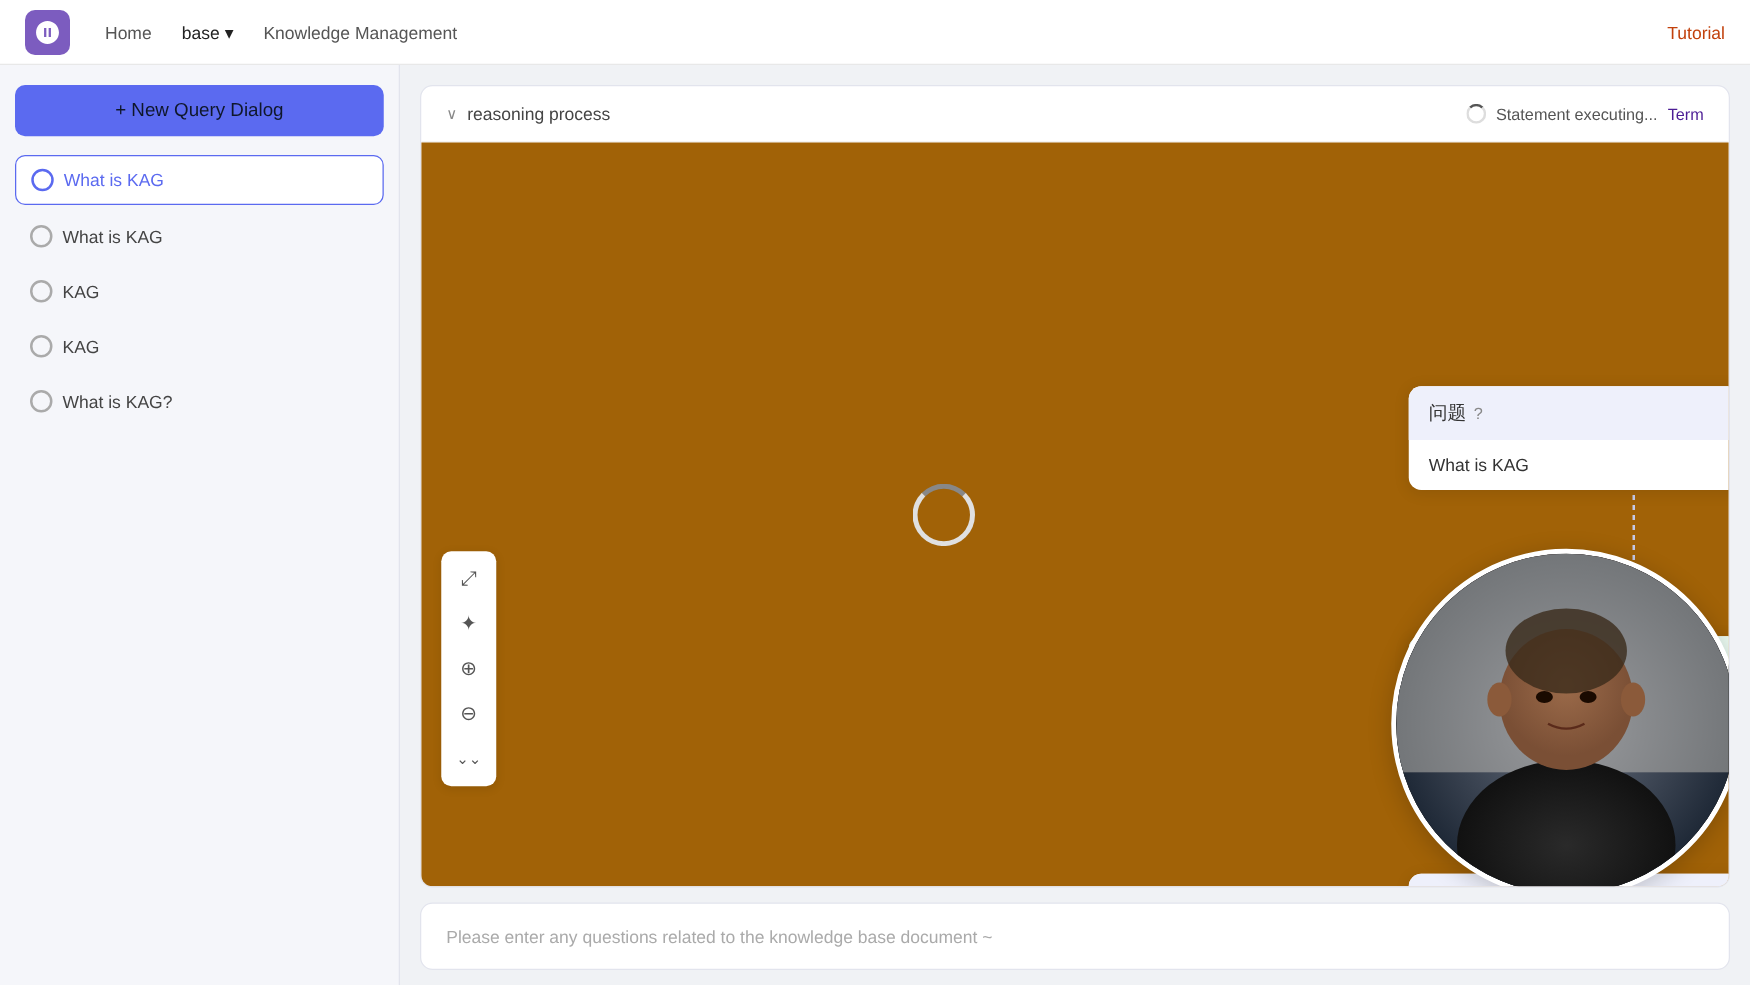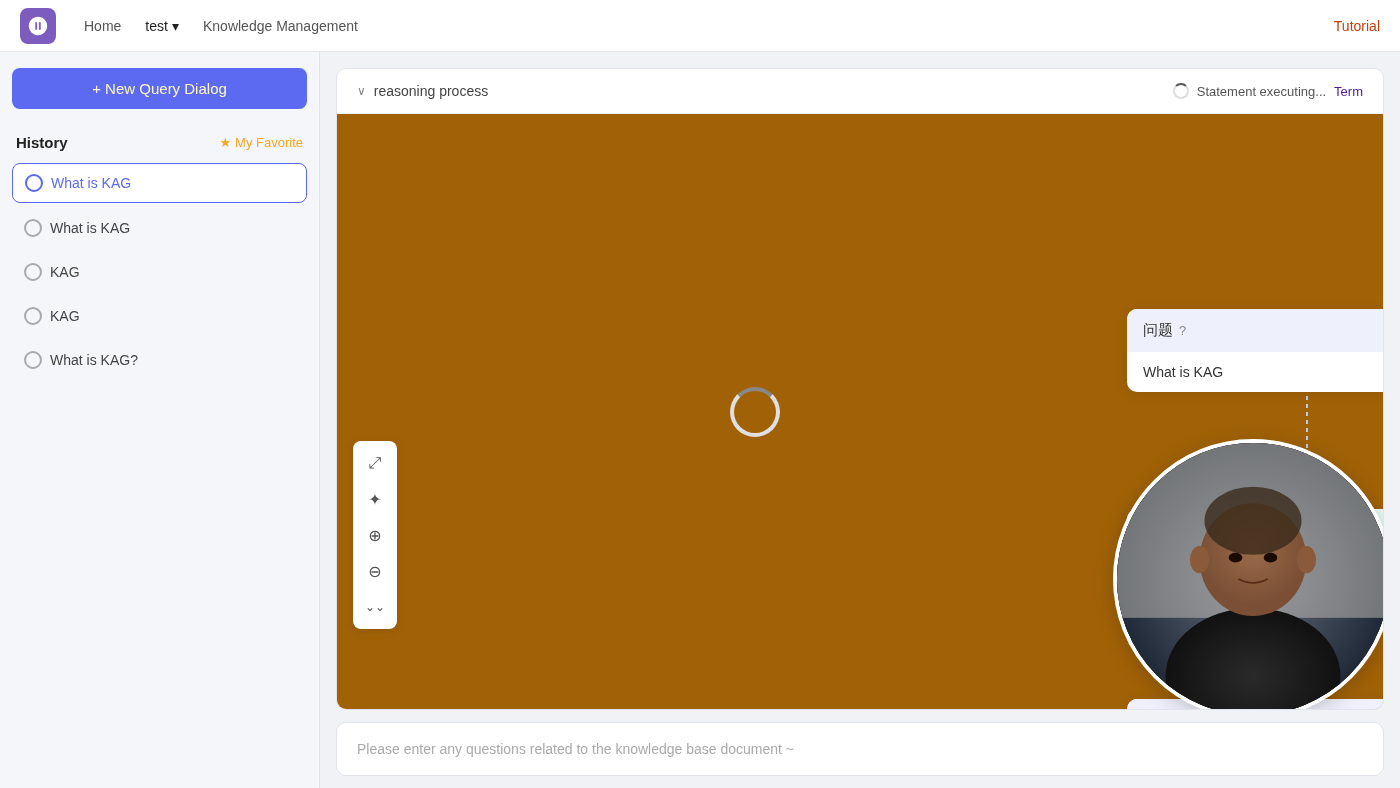--- a/index.html
+++ b/index.html
@@ -29,24 +29,24 @@
 
     
     .main-layout { display: flex; flex: 1; overflow: hidden; }
 
     
     .sidebar {
       width: 320px; background: #f5f6fa; border-right: 1px solid #e2e4ed;
       display: flex; flex-direction: column; padding: 16px 12px; flex-shrink: 0;
     }
     .new-query-btn {
-      background: #5b6af0; color: #fef9c3; border: none; border-radius: 8px;
+      background: #5b6af0; color: #0f172a; border: none; border-radius: 8px;
       padding: 12px 20px; font-size: 15px; font-weight: 500; cursor: pointer;
       display: flex; align-items: center; gap: 8px; width: 100%; justify-content: center;
-      margin-bottom: 25px;
+      margin-bottom: 15px;
     }
     .history-header {
       display: flex; align-items: center; justify-content: space-between;
       margin-bottom: 12px; padding: 0 4px;
     }
     .history-title { font-size: 15px; font-weight: 600; color: #222; }
     .my-favorite { display: flex; align-items: center; gap: 4px; color: #f5a623; font-size: 13px; cursor: pointer; }
     .history-list { display: flex; flex-direction: column; gap: 6px; }
     .history-item {
       display: flex; align-items: center; gap: 8px; padding: 10px 12px;
@@ -171,39 +171,32 @@
 <body>
 
 <div class="topnav">
   <div class="topnav-logo">
     <svg viewBox="0 0 24 24">
         <path d="M12 2C6.48 2 2 6.48 2 12s4.48 10 10 10 10-4.48 10-10S17.52 2 12 2zm-1 14H9V8h2v8zm4 0h-2V8h2v8z"></path>
       </svg>
   </div>
   <div class="topnav-item">Home</div>
   <div class="topnav-item active">
-    <span>test</span>
+    <span>base</span>
     <span>▾</span>
   </div>
   <div class="topnav-item">Knowledge Management</div>
   <div class="topnav-spacer"></div>
   <div class="topnav-tutorial">Tutorial</div>
 </div>
 
 <div class="main-layout">
 
   <div class="sidebar">
     <button class="new-query-btn">+ New Query Dialog</button>
-    <div class="history-header">
-      <span class="history-title">History</span>
-      <div class="my-favorite">
-        <span>★</span>
-        <span>My Favorite</span>
-      </div>
-    </div>
     <div class="history-list">
       <div class="history-item active">
         <div class="history-icon"></div>
         <span>What is KAG</span>
       </div>
       <div class="history-item">
         <div class="history-icon"></div>
         <span>What is KAG</span>
       </div>
       <div class="history-item">

